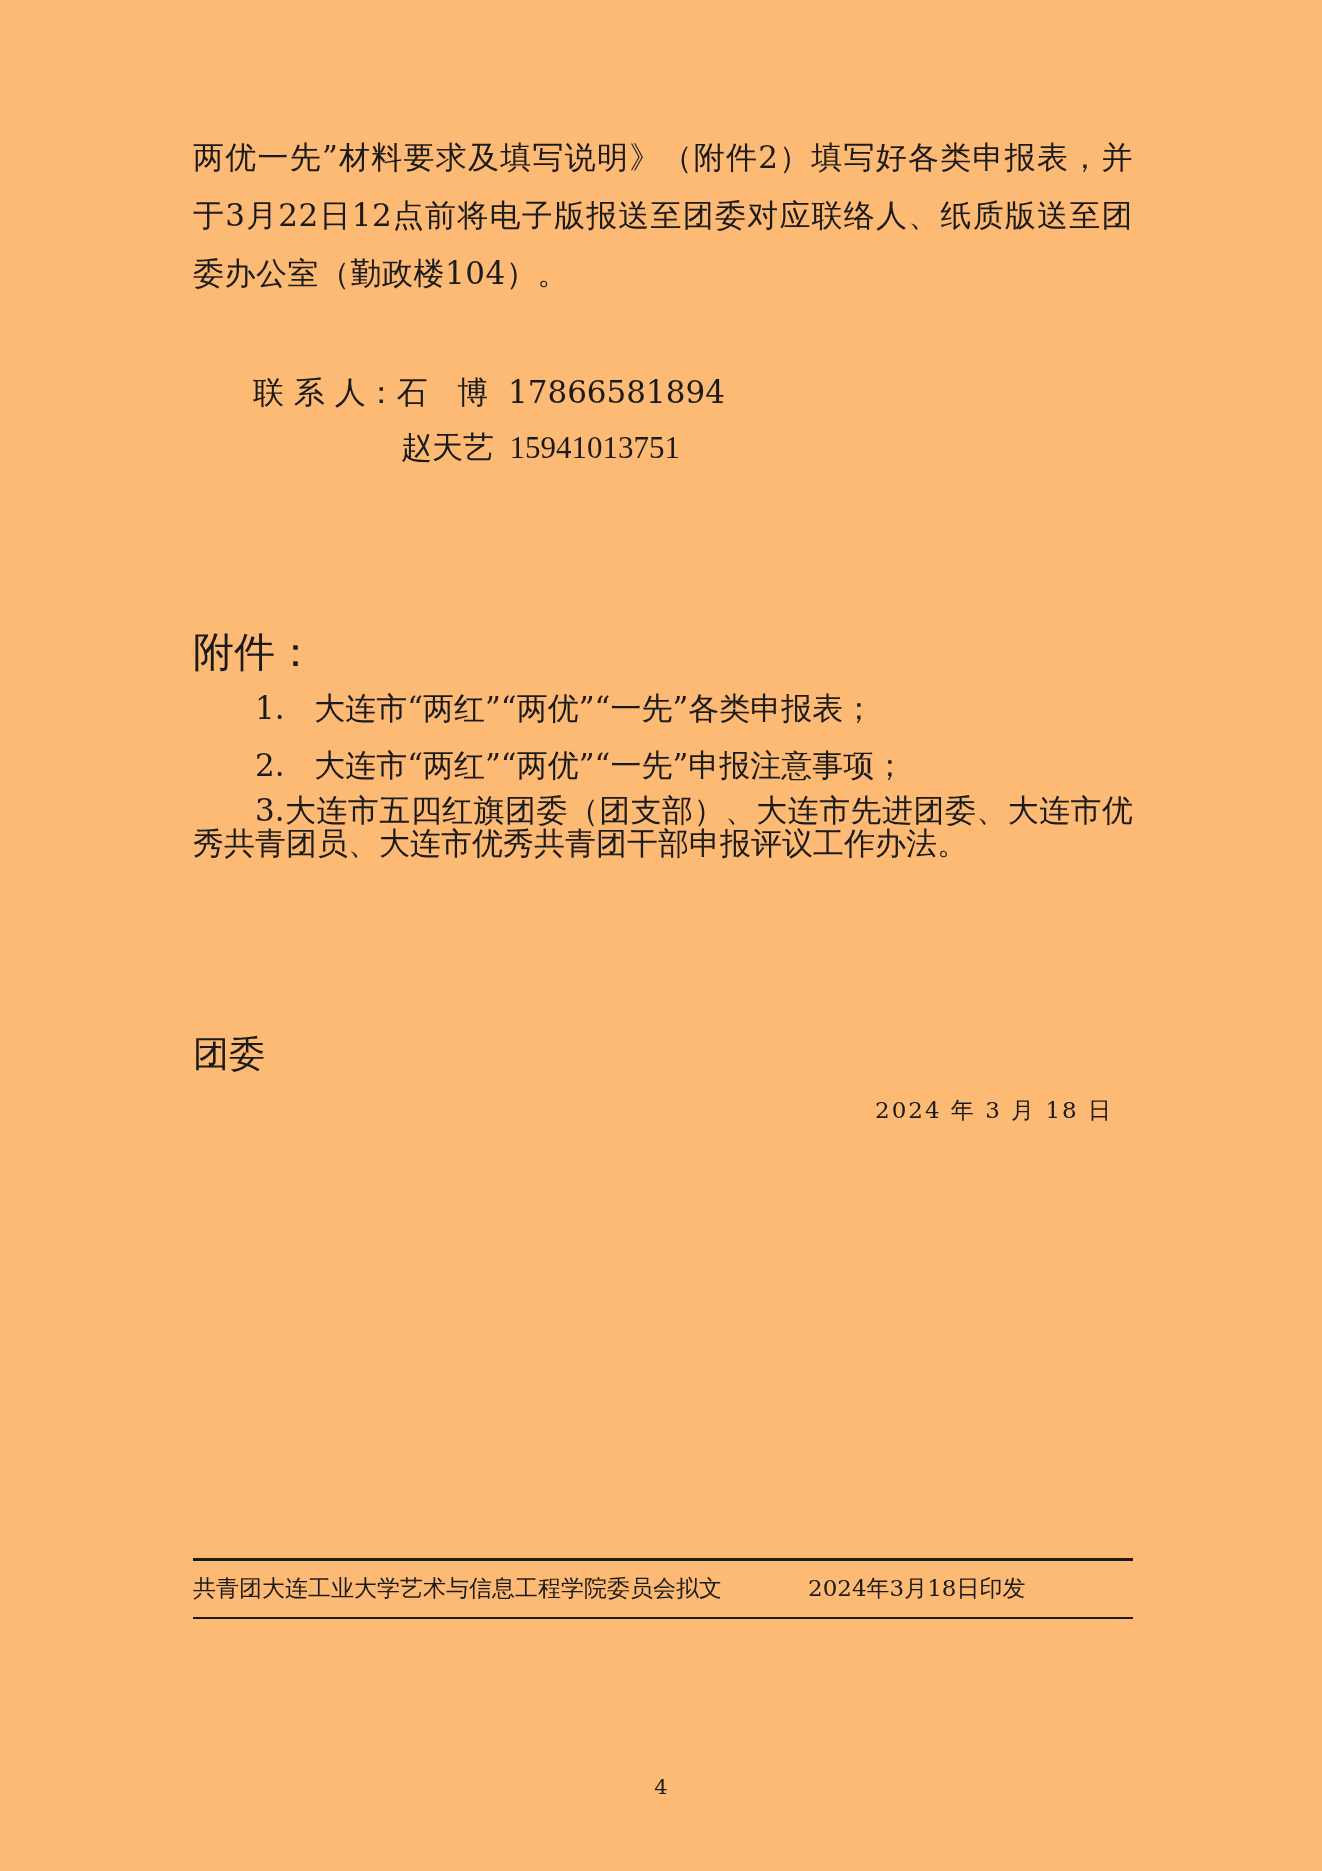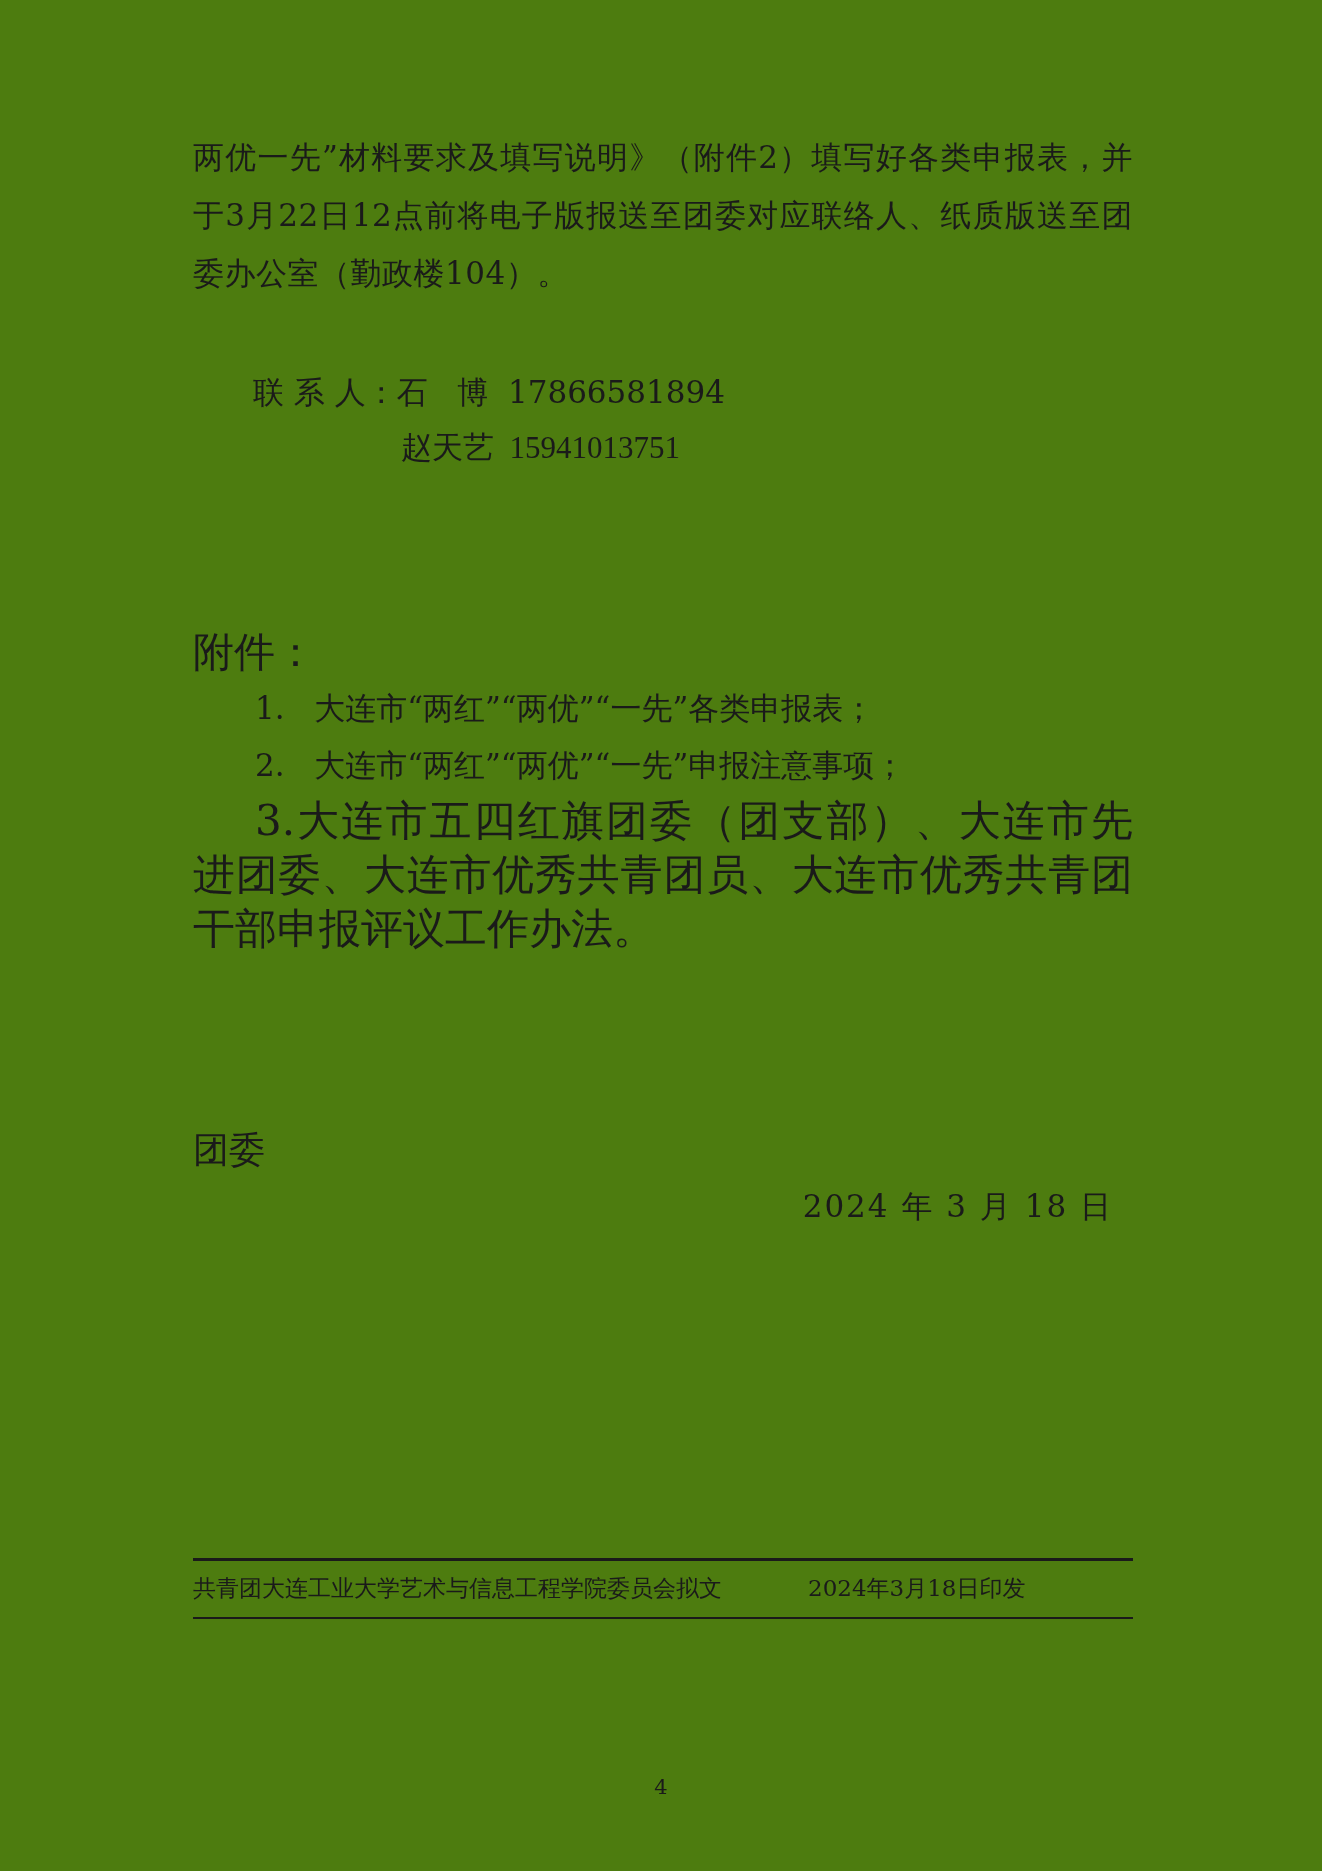--- a/index.html
+++ b/index.html
@@ -8,21 +8,21 @@
     background: #ffffff;
   }
   body {
     font-family: "DejaVu Serif", "Liberation Serif", serif;
     color: #1a1a1a;
   }
   .page {
     position: relative;
     width: 1322px;
     height: 1871px;
-    background: #4d7c0f;
+    background: #fdba74;
     overflow: hidden;
   }
   .content {
     position: absolute;
     left: 193px;
     top: 0;
     width: 940px;
   }
   .para {
     font-size: 31px;
@@ -55,34 +55,34 @@
     font-size: 41px;
     line-height: 56px;
   }
   .attach-item {
     font-size: 31px;
     line-height: 57px;
     text-indent: 62px;
     white-space: pre;
   }
   .attach-item-3 {
-    font-size: 42px;
-    line-height: 54px;
+    font-size: 31px;
+    line-height: 33px;
     text-align: justify;
     text-indent: 62px;
   }
   .signature {
     margin-top: 165px;
     font-size: 36px;
     line-height: 57px;
     text-align: left;
     padding-right: 22px;
   }
   .sig-date {
-    font-size: 31px;
+    font-size: 23px;
     line-height: 57px;
     text-align: right;
     padding-right: 20px;
     letter-spacing: 2px;
   }
   .footer {
     position: absolute;
     left: 193px;
     top: 1558px;
     width: 940px;

